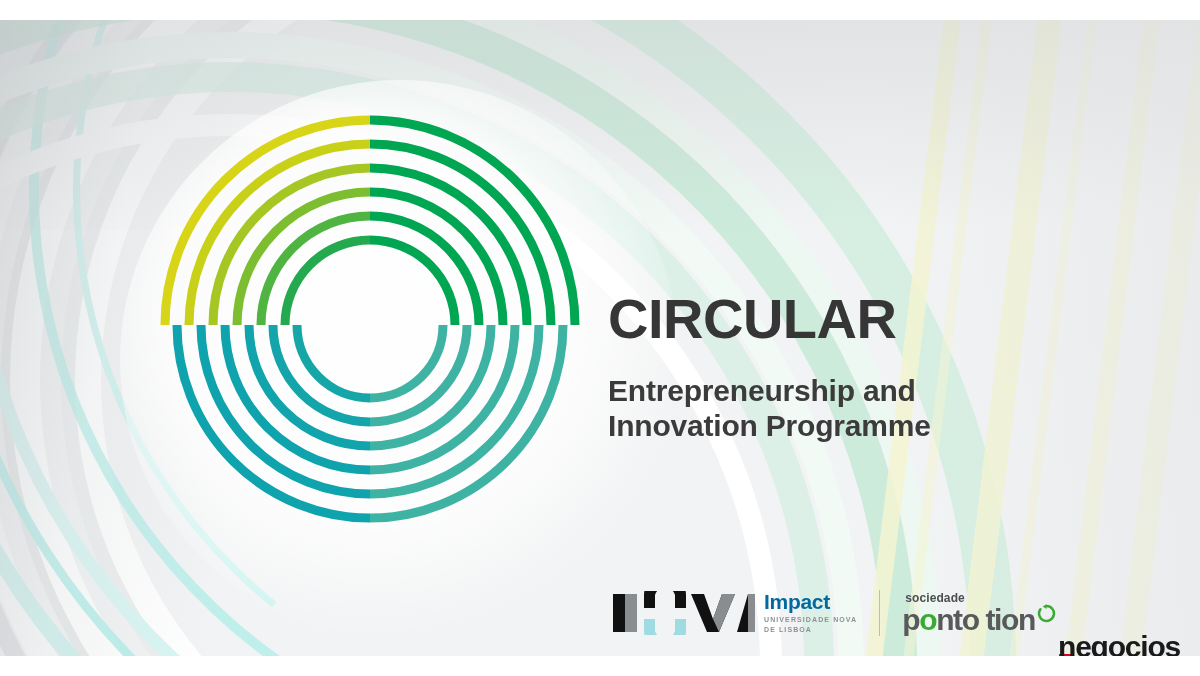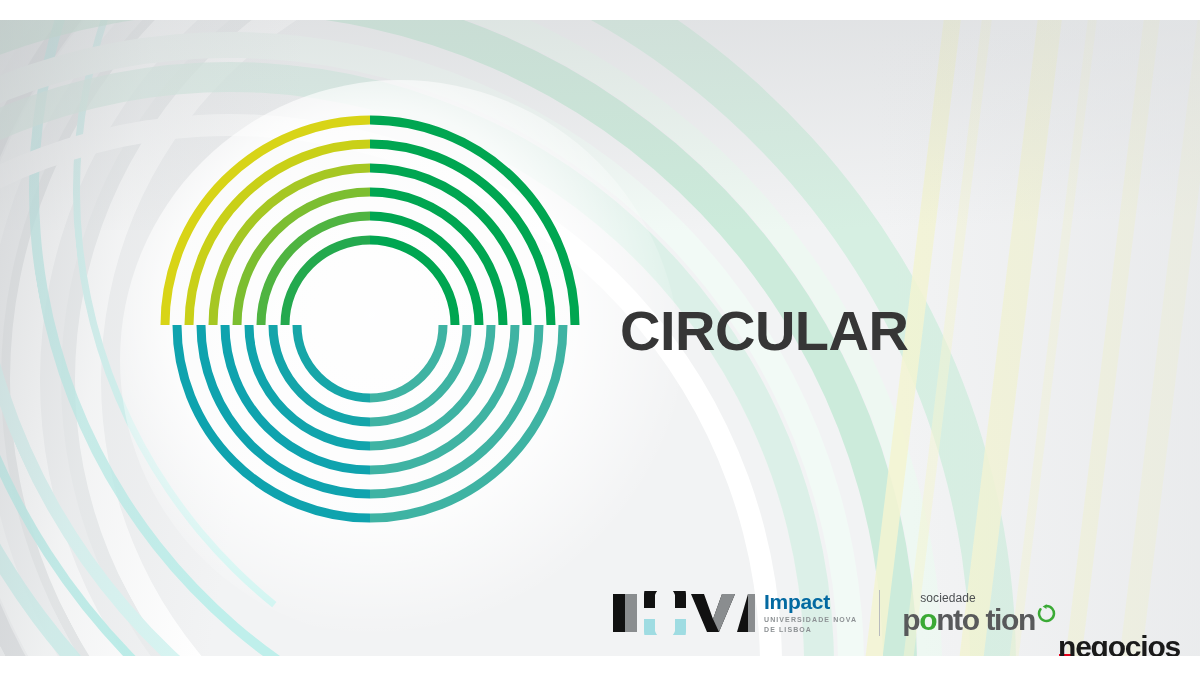--- a/index.html
+++ b/index.html
@@ -127,21 +127,21 @@
   .logo-mark svg{display:block;width:100%;height:100%;}
 
   
   .copy{
     position:absolute;
     left:608px;
     top:272px;
     width:560px;
   }
   .title{
-    margin:12px;
+    margin:0;
     font-size:56px;
     line-height:.97;
     font-weight:700;
     letter-spacing:-.5px;
     color:#363636;
     font-family:"Liberation Sans", sans-serif;
   }
   .title .l2{display:block;}
   .subtitle{
     margin:28px 0 0 0;
@@ -182,22 +182,22 @@
   }
   .uni .u2{display:block;}
 
   .divider{
     width:1px;height:46px;background:#b9bcbe;
   }
 
   
   .spv{display:flex;flex-direction:column;align-items:flex-start;}
   .spv-top{
-    font-size:12px;font-weight:400;color:#4c4f52;letter-spacing:.1px;
-    margin-left:18px;line-height:1;
+    font-size:12px;font-weight:700;color:#4c4f52;letter-spacing:.1px;
+    margin-left:3px;line-height:1;
   }
   .spv-main{
     display:flex;align-items:center;
     font-size:30px;font-weight:800;line-height:1;
     letter-spacing:-1.4px;
     margin-top:1px;
   }
   .spv-grey{color:#58595b;}
   .spv-green{color:#3aaa35;}
   .spv-recy{margin-left:2px;margin-top:-13px;}
@@ -318,20 +318,24 @@
           <path d="M 215,312 A 97,97   0 0 0 312,215" stroke="#3fb3a3"></path>
           <path d="M 215,288 A 73,73   0 0 0 288,215" stroke="#3fb3a3"></path>
         </g>
       </svg>
     </div>
 
     <div class="copy">
       <h1 class="title">
         <span>CIRCULAR</span>
       </h1>
+      <p class="subtitle">
+        <span>Entrepreneurship and</span>
+        <span class="s2">Innovation Programme</span>
+      </p>
     </div>
 
     <div class="logos">
 
       <div class="nova">
         <div class="nova-mark">
           <svg viewBox="0 0 286 88" xmlns="http://www.w3.org/2000/svg" aria-hidden="true">
 
             <path d="M2,6 L26,6 L26,54 L26,6 L50,6 L50,82 L26,82 L26,34 L26,82 L2,82 Z" fill="#111111"></path>
             <path d="M2,6 L26,6 L50,82 L26,82 Z" fill="#111111"></path>

